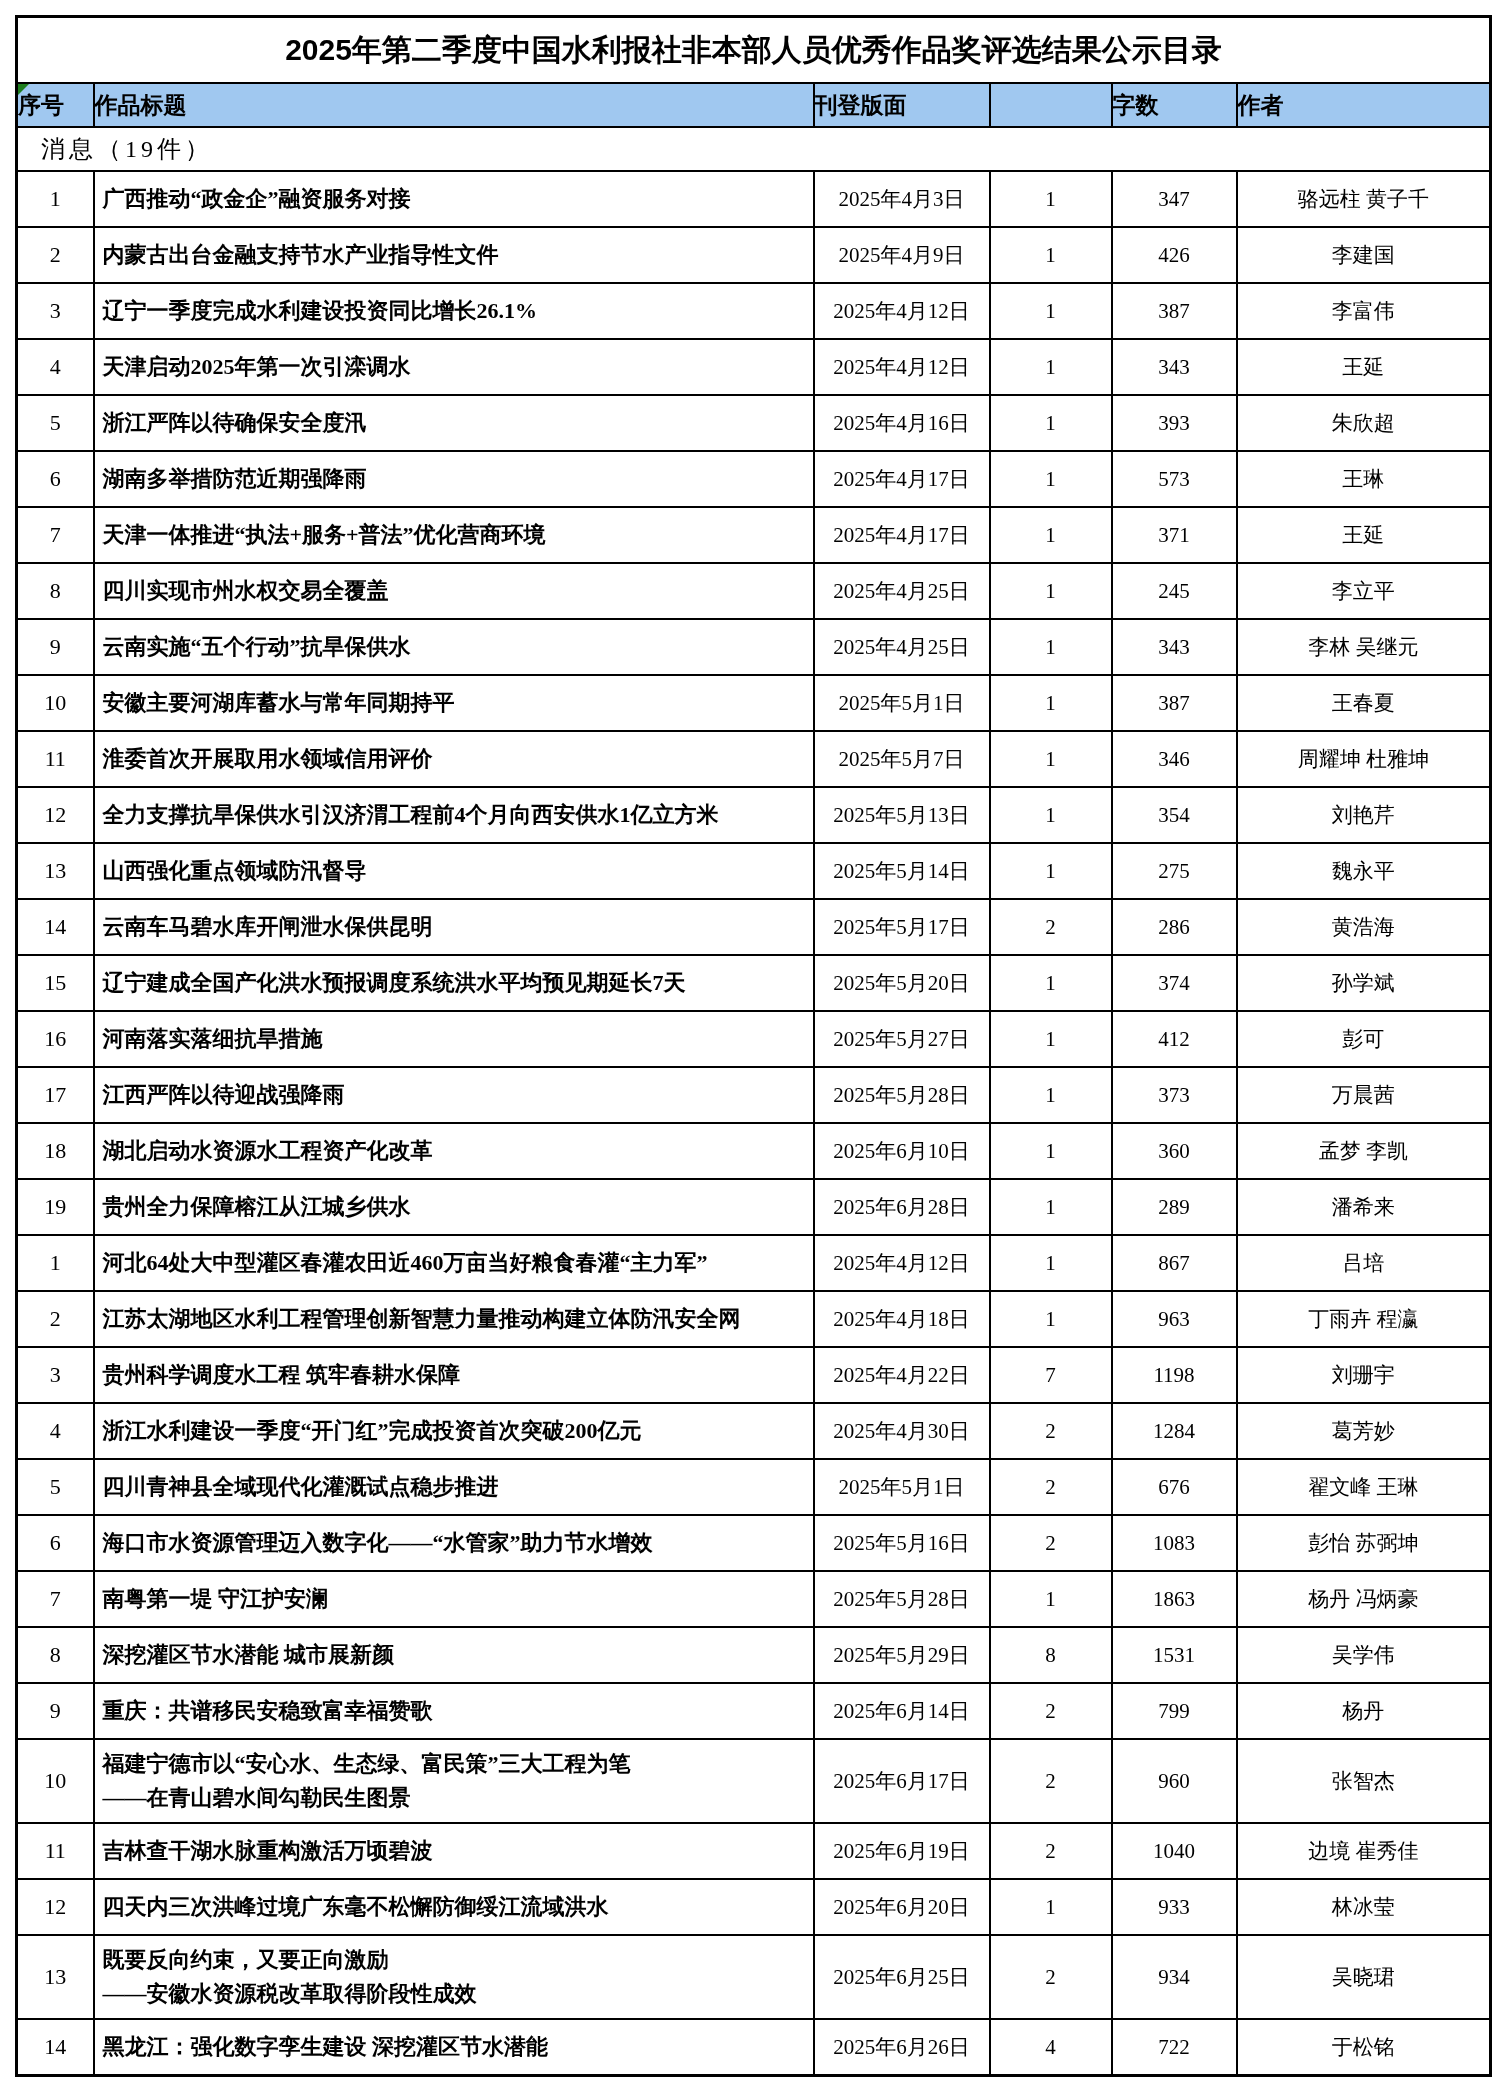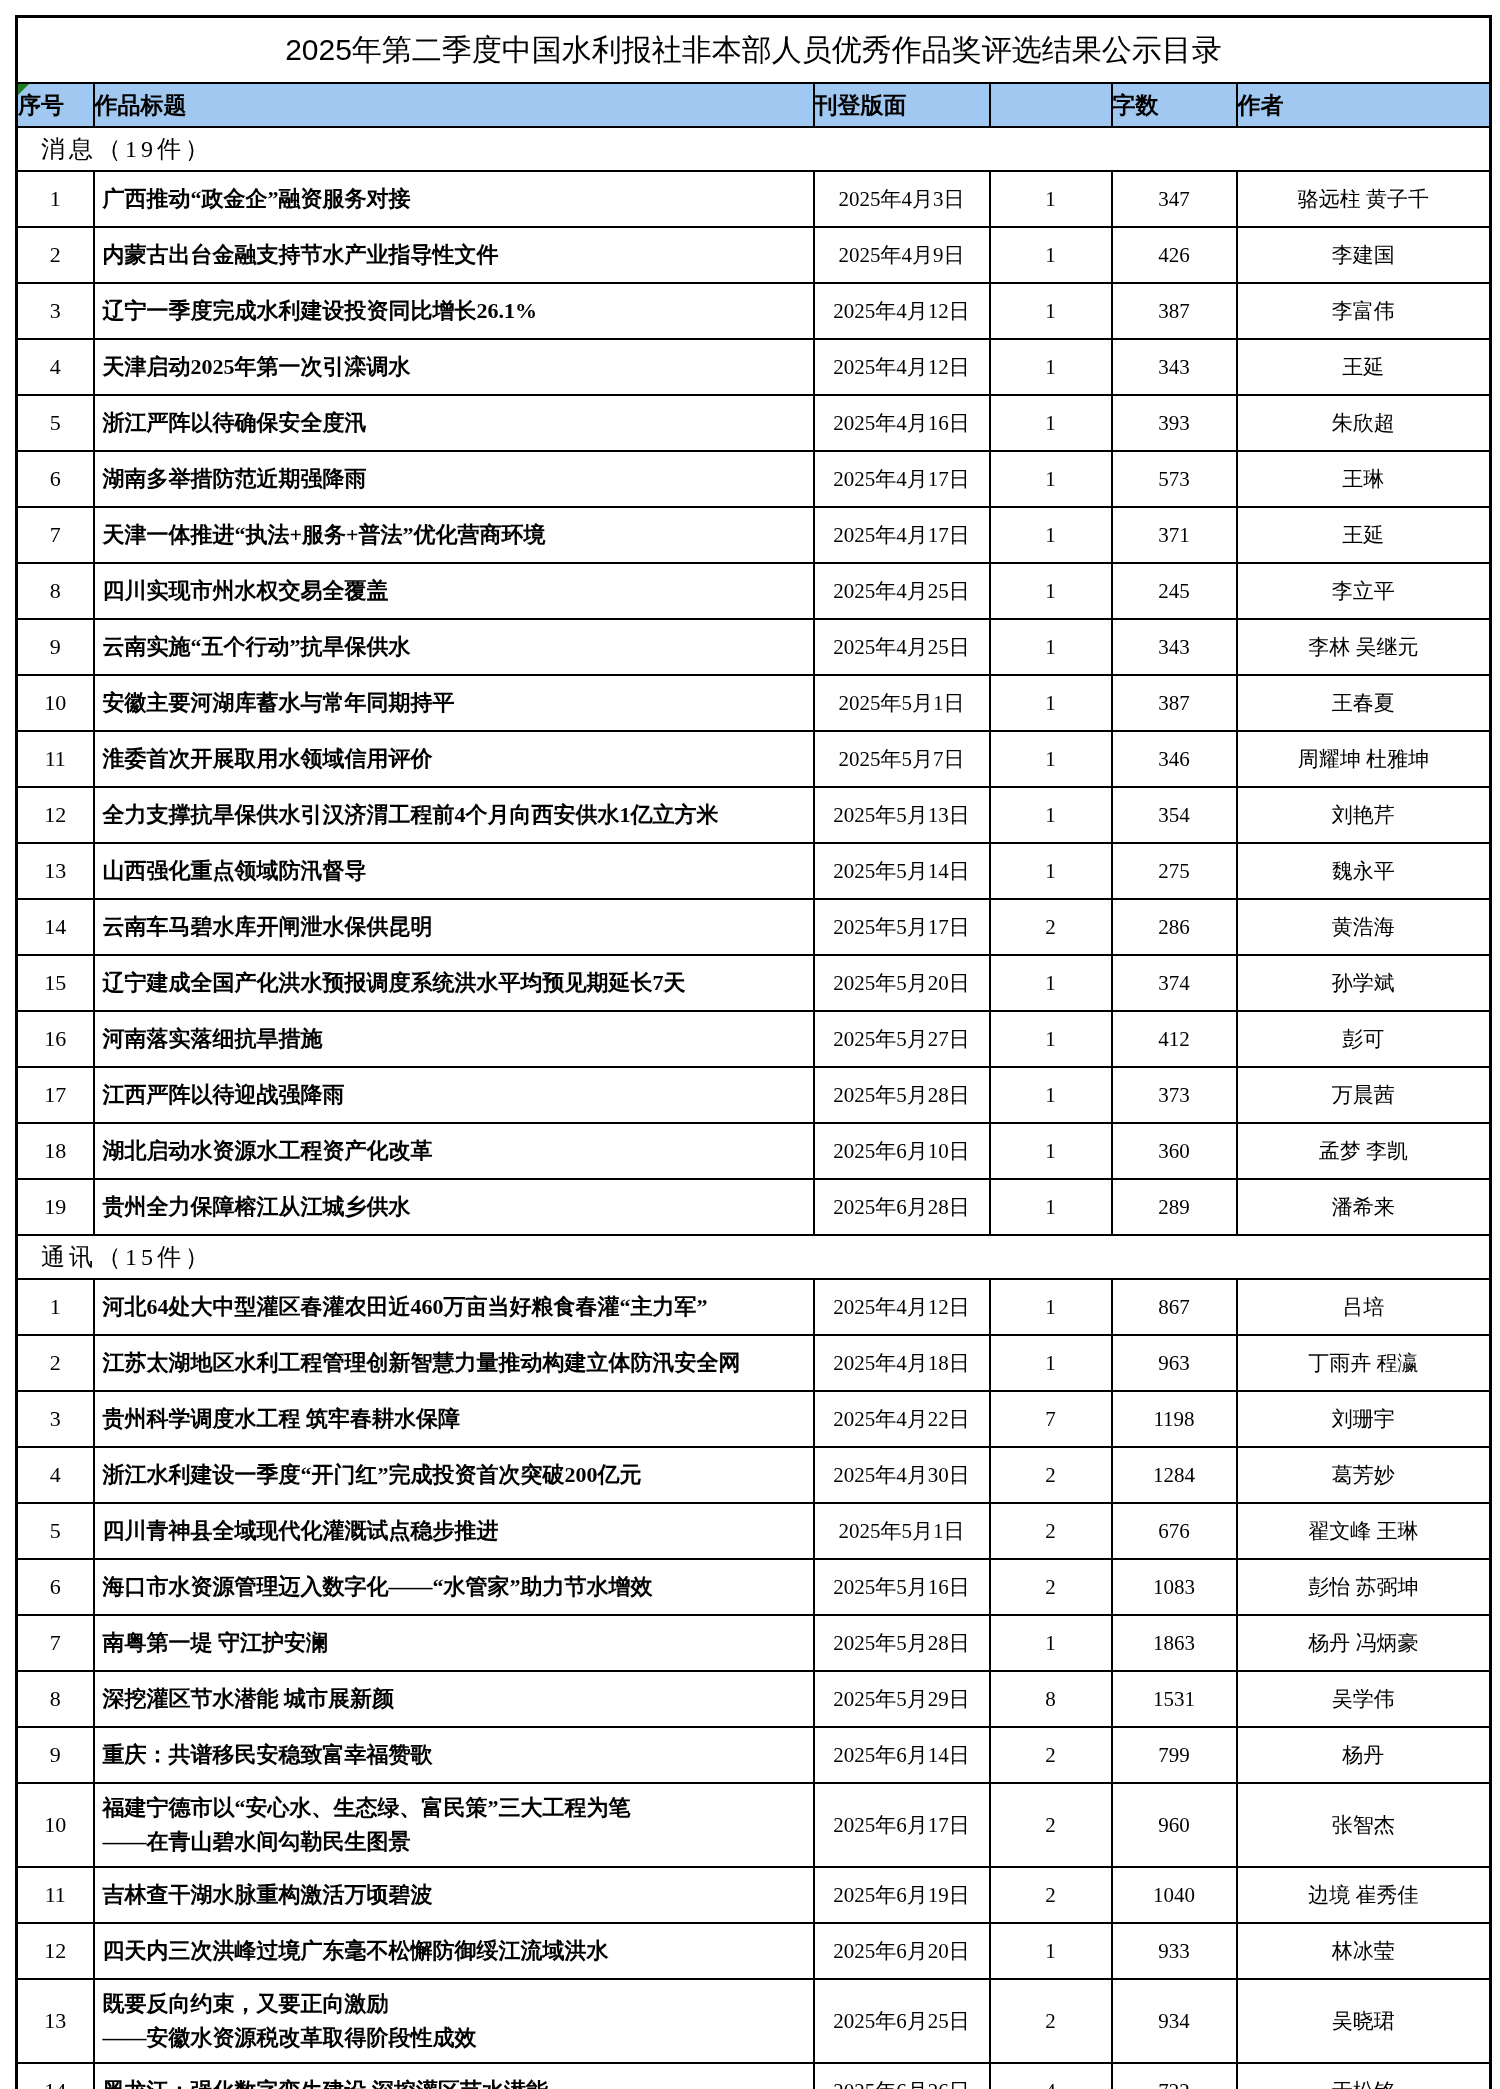--- a/index.html
+++ b/index.html
@@ -20,21 +20,21 @@
     border:2px solid #000;
     overflow:hidden;
     padding:0;
     color:#000;
   }
   .title-cell{
     height:64px;
     text-align:center;
     vertical-align:middle;
     font-family:"Liberation Sans","DejaVu Sans",sans-serif;
-    font-weight:normal;
+    font-weight:bold;
     font-size:30px;
   }
   th{
     height:42px;
     background:var(--header-bg,#A0C8F0);
     font-family:"Liberation Sans","DejaVu Sans",sans-serif;
     font-weight:bold;
     font-size:23px;
     text-align:left;
     vertical-align:middle;
@@ -236,23 +236,20 @@
           <td class="c-author">孟梦 李凯</td>
         </tr>
         <tr class="data-row">
           <td class="c-num">19</td>
           <td class="c-title">贵州全力保障榕江从江城乡供水</td>
           <td class="c-date">2025年6月28日</td>
           <td class="c-page">1</td>
           <td class="c-words">289</td>
           <td class="c-author">潘希来</td>
         </tr>
-        <tr class="section-row">
-          <td colspan="6">通讯（15件）</td>
-        </tr>
         <tr class="data-row">
           <td class="c-num">1</td>
           <td class="c-title">河北64处大中型灌区春灌农田近460万亩当好粮食春灌“主力军”</td>
           <td class="c-date">2025年4月12日</td>
           <td class="c-page">1</td>
           <td class="c-words">867</td>
           <td class="c-author">吕培</td>
         </tr>
         <tr class="data-row">
           <td class="c-num">2</td>

